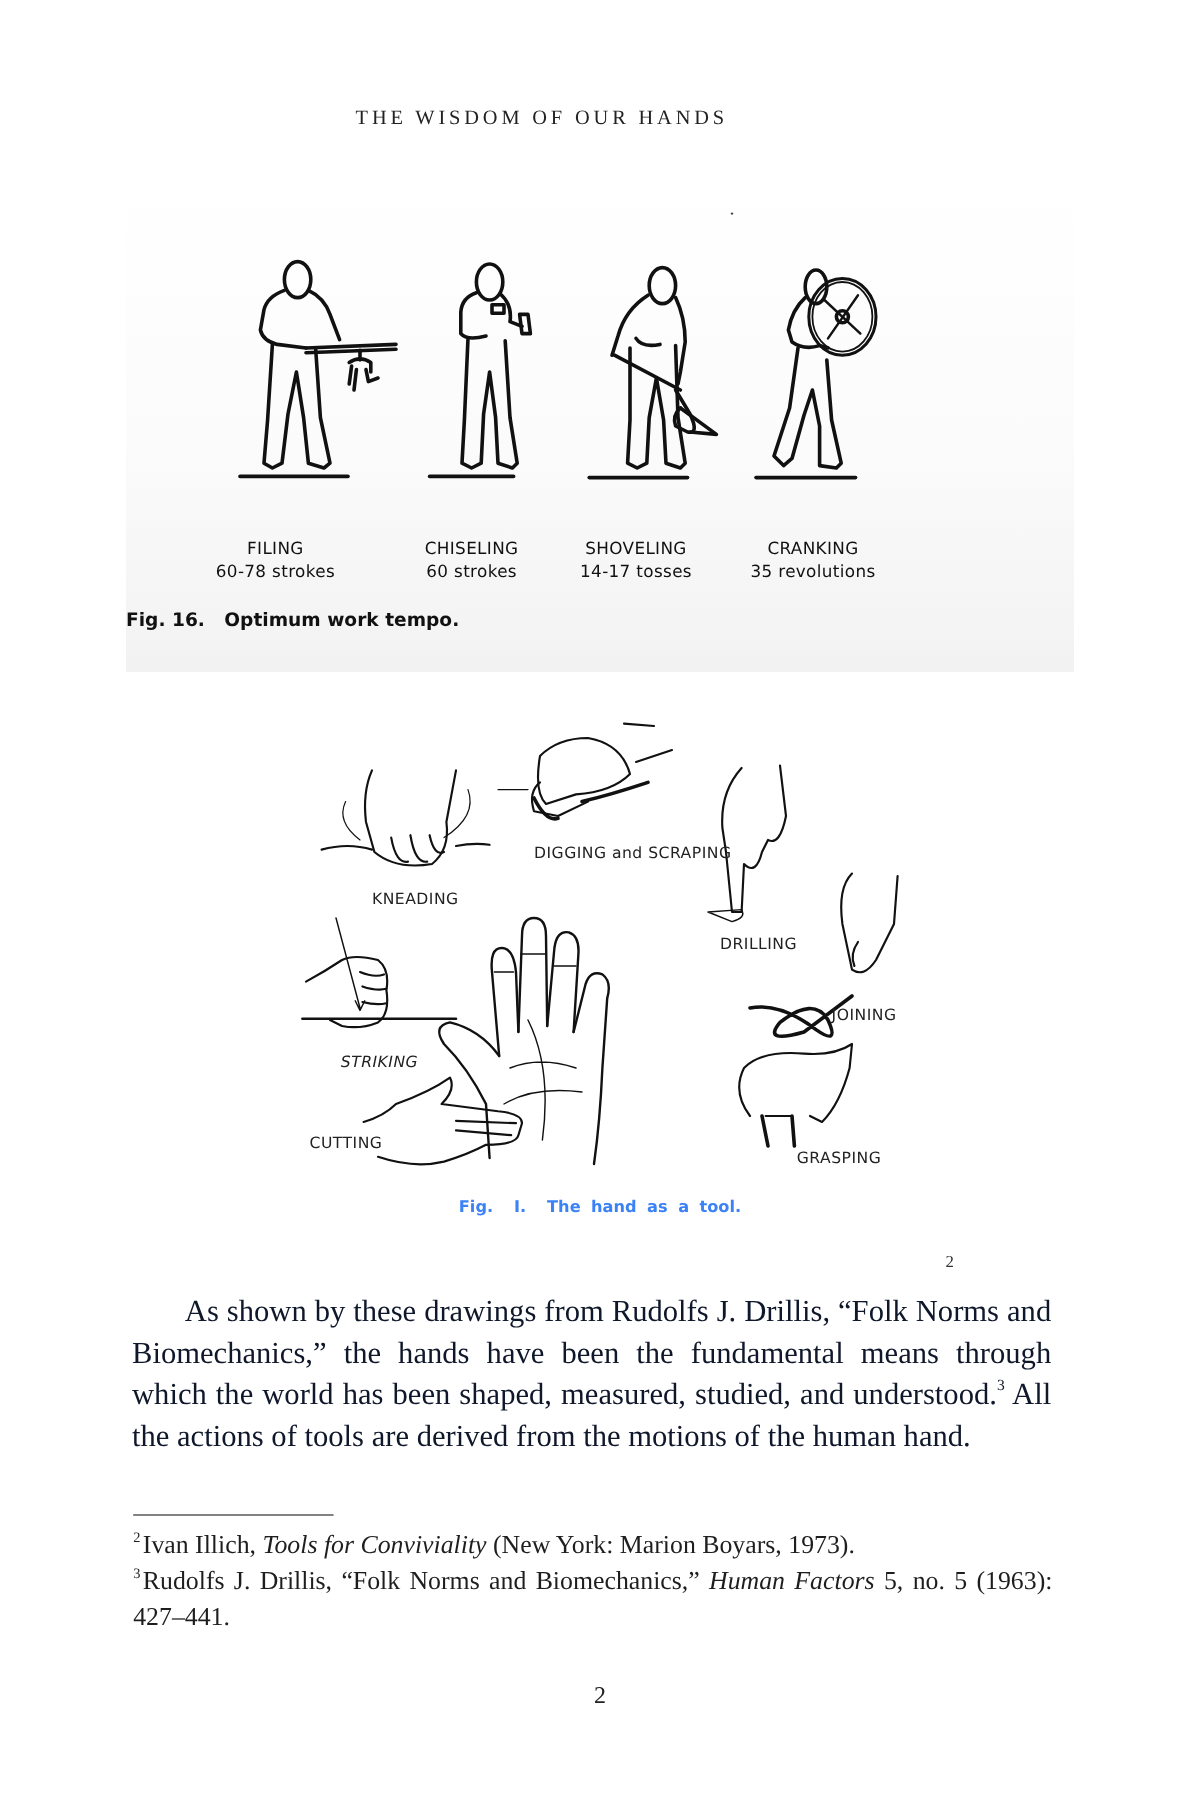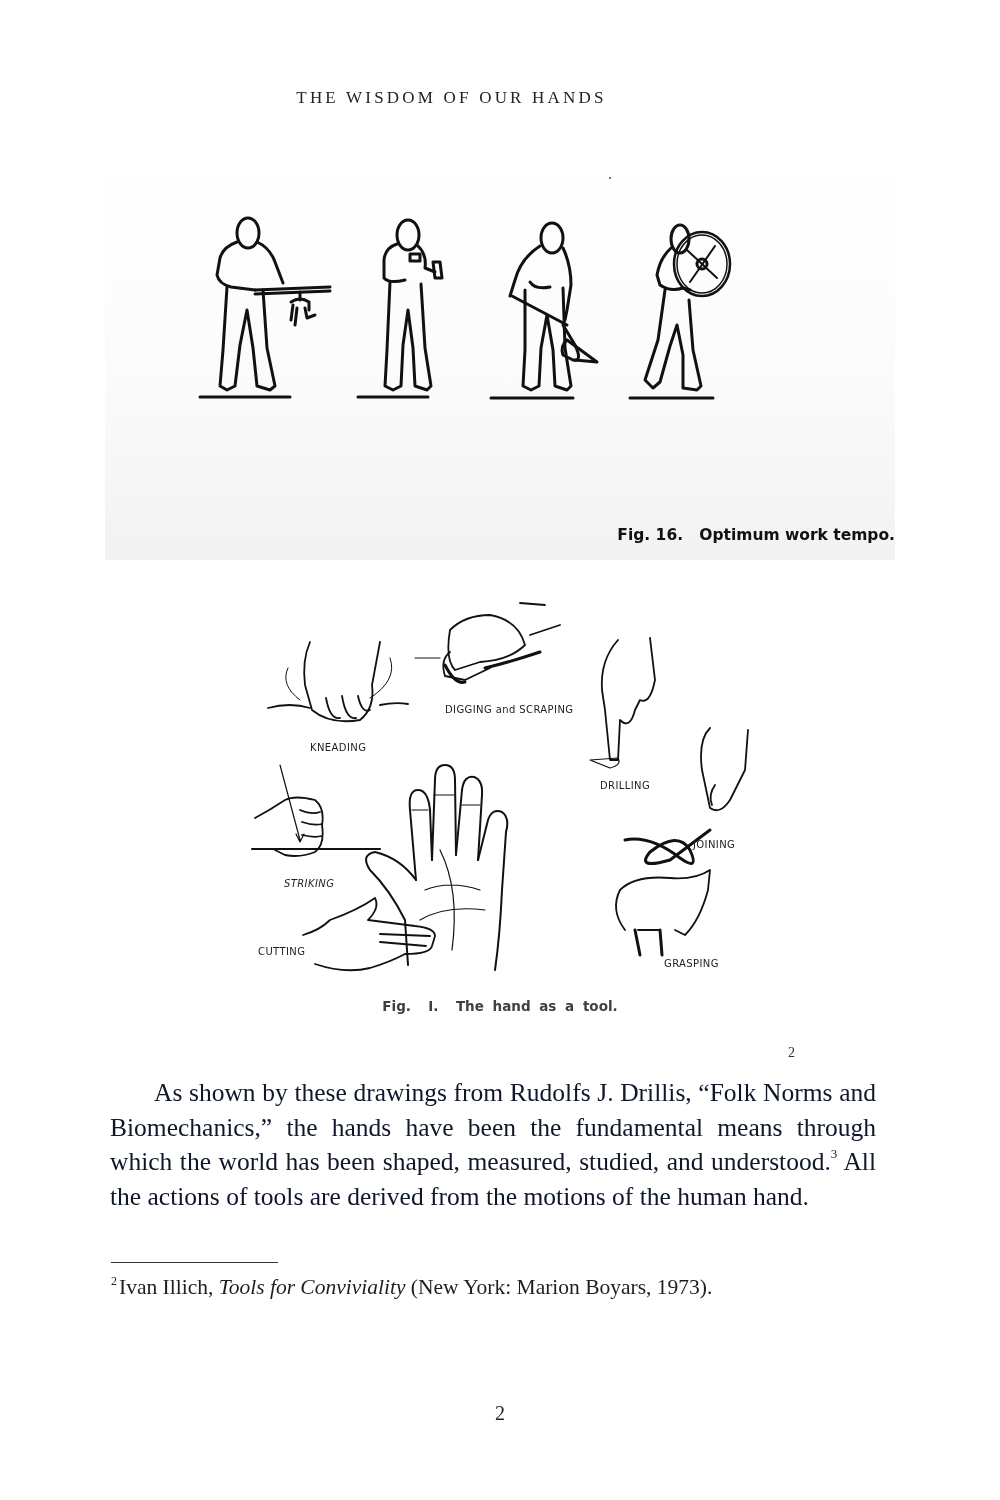--- a/index.html
+++ b/index.html
@@ -14,31 +14,31 @@
 
     
     .fig16 {
       position: absolute; left: 105px; top: 150px; width: 790px; height: 410px;
       background: linear-gradient(180deg, #ffffff 0%, #fbfbfb 55%, #f2f2f2 100%);
     }
     .fig16 svg { position: absolute; left: 0; top: 0; }
     .fig16 .labels { position: absolute; top: 299px; left: 0; width: 790px; height: 40px; }
     .fig16 .lab { position: absolute; text-align: center; font-size: 14px; line-height: 19px; color: #111; letter-spacing: 0.3px; }
     .fig16 .caption {
-      position: absolute; top: 376px; left: 0; width: 790px; text-align: right;
+      position: absolute; top: 358px; left: 0; width: 790px; text-align: left;
       font-size: 15.5px; font-weight: bold; color: #111;
     }
 
     
     .fig1 { position: absolute; left: 240px; top: 590px; width: 520px; height: 440px; }
     .fig1 svg { position: absolute; left: 0; top: 0; }
-    .fig1 .hlab { position: absolute; font-size: 10px; letter-spacing: 0.4px; color: #222; }
+    .fig1 .hlab { position: absolute; font-size: 13px; letter-spacing: 0.4px; color: #222; }
     .fig1 .caption {
       position: absolute; top: 408px; left: 0; width: 520px; text-align: center;
-      font-size: 13.5px; font-weight: bold; color: #404040; word-spacing: 4px;
+      font-size: 13.5px; font-weight: bold; color: #3b82f6; word-spacing: 4px;
     }
 
     .marker-num { position: absolute; top: 1045px; left: 788px; font-size: 14px; color: #333; }
 
     .body-text {
       position: absolute; top: 1076px; left: 110px; width: 766px;
       font-size: 25.5px; line-height: 34.5px; color: #0f172a; text-align: justify;
     }
     .body-text p { margin: 0; text-indent: 44px; }
     .body-text sup { font-size: 13px; vertical-align: 12px; line-height: 0; }
@@ -107,20 +107,38 @@
           <circle cx="597" cy="114" r="5"></circle>
           <ellipse cx="575" cy="89" rx="9" ry="14"></ellipse>
           <path d="M566 98 Q555 108 552 125 L555 135 Q565 142 578 138 L585 140"></path>
           <path d="M560 140 L553 190 L540 230 L548 238 L555 232 L565 196 L572 175 L578 205 L578 238 L592 240 L596 236 L588 200 L584 150"></path>
         </g>
 
         <circle cx="505" cy="28" r="1" fill="#444" stroke="none"></circle>
       </g>
     </svg>
 
+    <div class="labels">
+      <div class="lab sans" style="left:62px;width:125px;">
+        <div>FILING</div>
+        <div>60-78 strokes</div>
+      </div>
+      <div class="lab sans" style="left:228px;width:120px;">
+        <div>CHISELING</div>
+        <div>60 strokes</div>
+      </div>
+      <div class="lab sans" style="left:360px;width:130px;">
+        <div>SHOVELING</div>
+        <div>14-17 tosses</div>
+      </div>
+      <div class="lab sans" style="left:500px;width:145px;">
+        <div>CRANKING</div>
+        <div>35 revolutions</div>
+      </div>
+    </div>
     <div class="caption sans" style="white-space:pre;">Fig. 16.   Optimum work tempo.</div>
   </div>
 
   <div class="fig1">
     <svg width="520" height="400" viewBox="0 0 520 400">
       <g fill="none" stroke="#111" stroke-width="1.8" stroke-linecap="round" stroke-linejoin="round">
 
         <g>
           <path d="M70 52 Q62 70 65 95 L72 120 Q90 135 120 130 Q135 118 132 95 L140 52"></path>
           <path d="M86 108 Q90 130 100 128 M102 106 Q106 130 116 128 M118 106 Q122 124 130 120"></path>
@@ -193,16 +211,17 @@
   <div class="marker-num serif">2</div>
 
   <div class="body-text serif">
     <p><span>As shown by these drawings from Rudolfs J. Drillis, “Folk Norms and Biomechanics,” the hands have been the fundamental means through which the world has been shaped, measured, studied, and understood.</span><sup>3</sup><span> All the actions of tools are derived from the motions of the human hand.</span></p>
   </div>
 
   <div class="fn-rule"></div>
 
   <div class="footnotes serif">
     <p class="fn"><sup>2</sup><span>Ivan Illich, </span><i>Tools for Conviviality</i><span> (New York: Marion Boyars, 1973).</span></p>
+    <p class="fn"><sup>3</sup><span>Rudolfs J. Drillis, “Folk Norms and Biomechanics,” </span><i>Human Factors</i><span> 5, no. 5 (1963): 427–441.</span></p>
   </div>
 
   <div class="folio serif">2</div>
 </div>
 
 </body></html>

